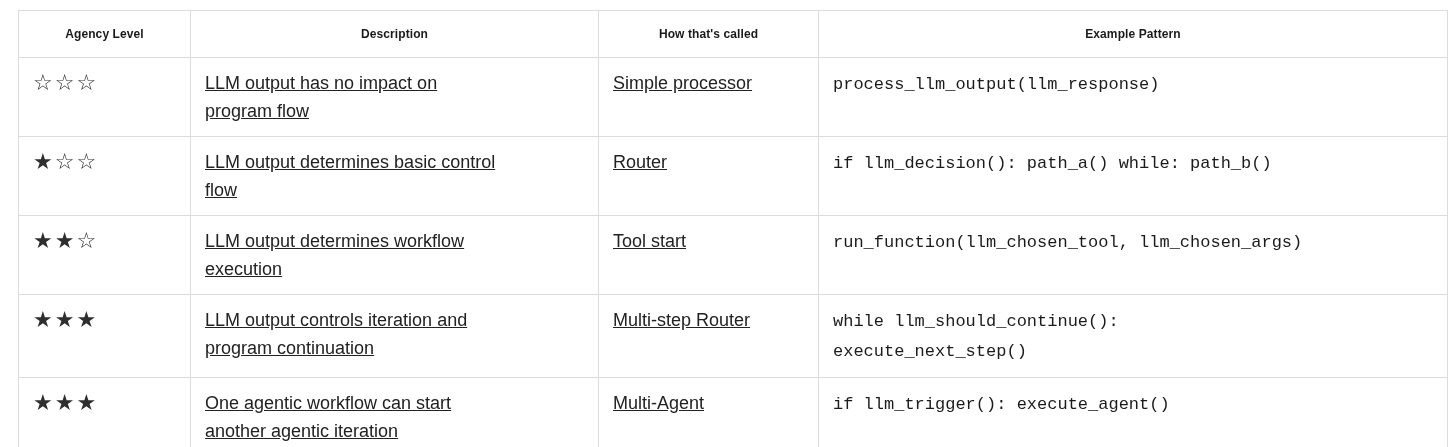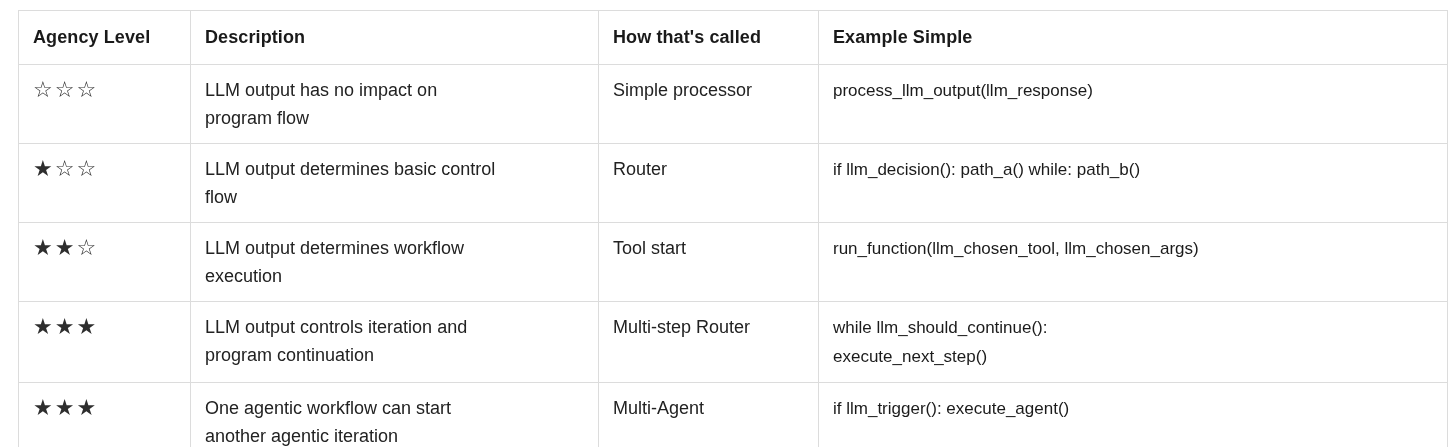--- a/index.html
+++ b/index.html
@@ -33,47 +33,48 @@
   col.c3 { width: 220px; }
   col.c4 { width: 629px; }
 
   th, td {
     border: 1px solid #dcdcdc;
     box-sizing: border-box;
   }
   th {
     height: 42px;
     padding: 16px 14px;
-    text-align: left;
+    text-align: center;
     vertical-align: middle;
-    font-size: 18px;
+    font-size: 12px;
     font-weight: 700;
     color: #1a1a1a;
     letter-spacing: 0.1px;
   }
   td {
     height: 78px;
     padding: 11px 14px;
     vertical-align: top;
     font-size: 18px;
     line-height: 28px;
     color: #222222;
   }
   .desc-text, .called-text {
     white-space: pre-line;
+    text-decoration: underline;
   }
   .stars {
     font-family: "DejaVu Sans", sans-serif;
     font-size: 22px;
     line-height: 28px;
     color: #2e2e2e;
     letter-spacing: 2px;
   }
   code.code {
-    font-family: Liberation Sans, sans-serif;
+    font-family: Liberation Mono, monospace;
     font-size: 17px;
     line-height: 29px;
     color: #1b1b1b;
     white-space: pre-line;
   }
 </style>
 </head>
 <body>
 
 <div class="canvas">
@@ -82,21 +83,21 @@
       <col class="c1">
         <col class="c2">
         <col class="c3">
         <col class="c4">
     </colgroup>
     <thead>
       <tr>
         <th>Agency Level</th>
         <th>Description</th>
         <th>How that's called</th>
-        <th>Example Simple</th>
+        <th>Example Pattern</th>
       </tr>
     </thead>
     <tbody id="table-body">
   <tr>
     <td>
       <span class="stars">☆☆☆</span>
     </td>
     <td>
       <span class="desc-text">LLM output has no impact on
 program flow</span>

